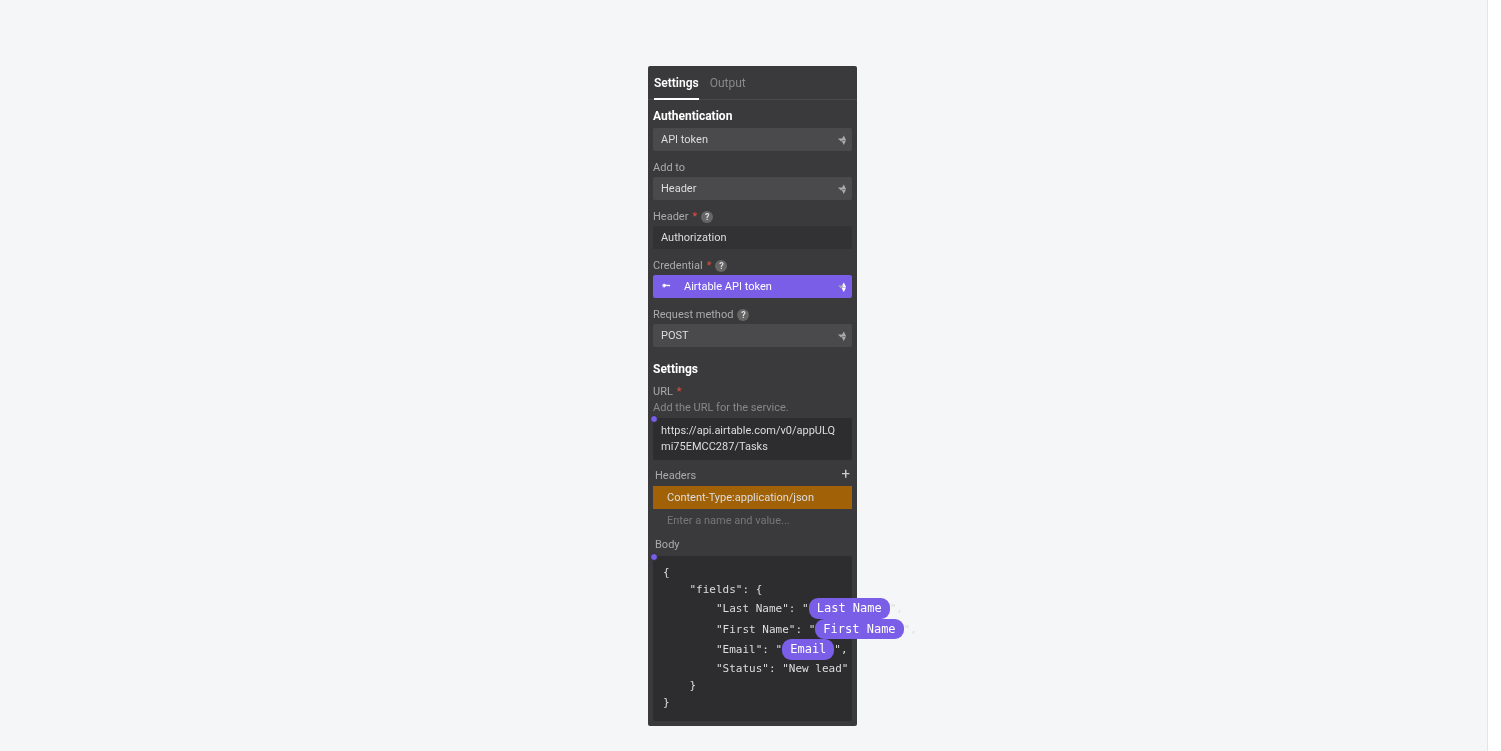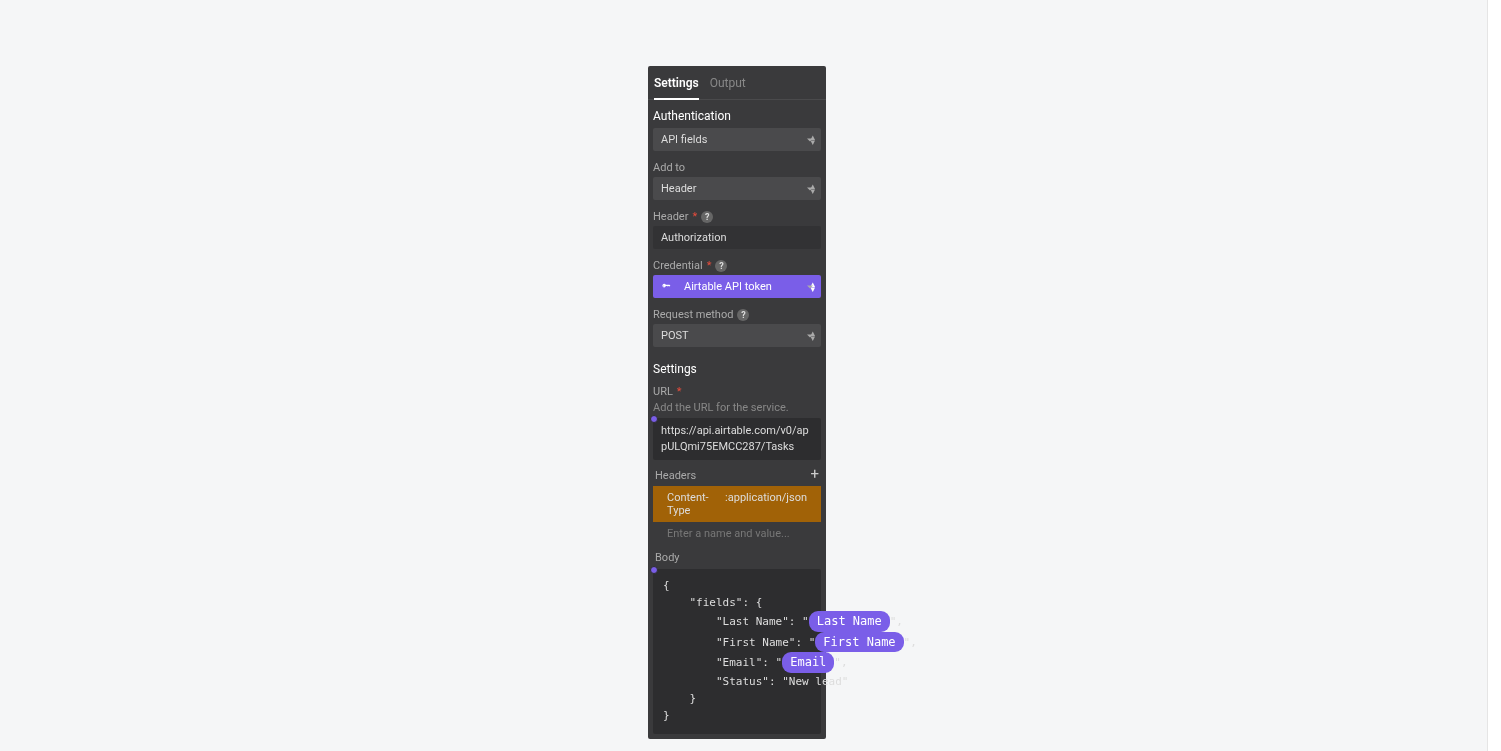--- a/index.html
+++ b/index.html
@@ -1,22 +1,22 @@
 <!DOCTYPE html>
 <html><head>
 <meta charset="utf-8">
 <style>
 *{box-sizing:border-box;margin:0;padding:0}
 body{background:#f5f6f7;font-family:-apple-system,BlinkMacSystemFont,"Segoe UI",Roboto,sans-serif;font-size:12px;width:1501px;height:751px;position:relative}
-.panel{position:absolute;left:648px;top:66px;width:178px;background:#3a3a3c;color:#ccc;border-radius:2px}
+.panel{position:absolute;left:648px;top:66px;width:209px;background:#3a3a3c;color:#ccc;border-radius:2px}
 .tabs{display:flex;gap:11px;padding:10px 6px 0;border-bottom:1px solid #4a4a4c}
 .tab{font-size:12px;padding-bottom:8px;cursor:pointer;color:#888}
 .tab.active{color:#fff;font-weight:600;border-bottom:2px solid #fff;margin-bottom:-1px}
 .section{padding:5px 5px 0}
-.section-title{color:#fff;font-weight:400;font-size:12px;padding:4px 0 5px}
+.section-title{color:#fff;font-weight:700;font-size:12px;padding:4px 0 5px}
 .label{color:#aaa;font-size:11px;padding:4px 0 3px;display:flex;align-items:center;gap:4px}
 .req{color:#e74c3c}
 .help{display:inline-flex;width:12px;height:12px;border-radius:50%;background:#666;color:#ddd;font-size:9px;align-items:center;justify-content:center;font-weight:bold}
 .select{background:#4a4a4c;border-radius:2px;padding:5px 8px;font-size:11px;color:#ddd;position:relative;cursor:pointer;margin-bottom:6px}
 .select::after{content:'';position:absolute;right:8px;top:50%;transform:translateY(-50%);width:0;height:0;border-left:3px solid transparent;border-right:3px solid transparent;border-top:3px solid #aaa;box-shadow:0 -6px 0 -3px transparent}
 .select .sort-icon{position:absolute;right:6px;top:50%;transform:translateY(-50%);color:#aaa;font-size:9px;line-height:5px}
 .select.credential{background:#7a5ee8;color:#fff;display:flex;align-items:center;gap:12px}
 .key-icon{width:11px;height:11px;fill:#fff;flex-shrink:0}
 .input{background:#323234;border-radius:2px;padding:5px 8px;font-size:11px;color:#ddd;margin-bottom:6px}
 .hint{color:#888;font-size:11px;padding:0 0 4px}
@@ -36,21 +36,21 @@
 
 <div class="panel">
   <div class="tabs">
     <div class="tab active">Settings</div>
     <div class="tab">Output</div>
   </div>
 
   <div class="section">
     <div class="section-title">Authentication</div>
     <div class="select">
-      <span>API fields</span>
+      <span>API token</span>
       <span class="sort-icon">▴<br>▾</span>
     </div>
 
     <div class="label">Add to</div>
     <div class="select">
       <span>Header</span>
       <span class="sort-icon">▴<br>▾</span>
     </div>
 
     <div class="label">

